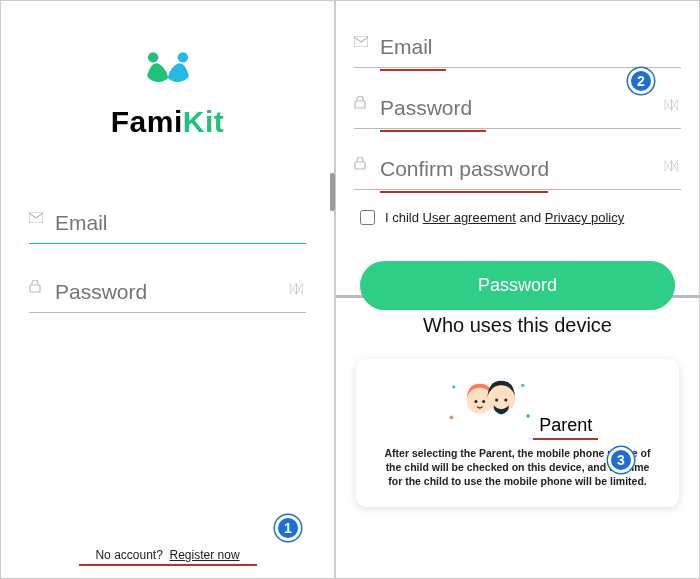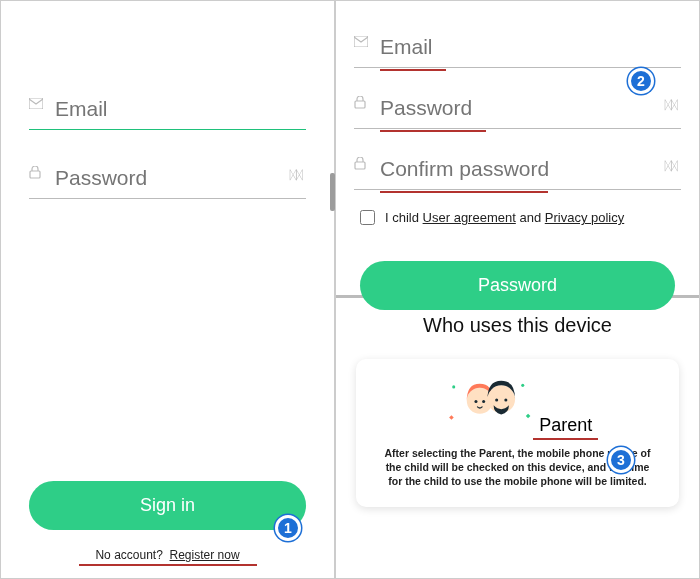--- a/index.html
+++ b/index.html
@@ -53,20 +53,31 @@
   .c3 { left: 608px; top: 447px; }
 
   .spacer-grow { flex: 1; }
 </style>
 </head>
 <body>
 
 <div class="root">
 
   <div class="pane-left">
+    <div class="logo-wrap">
+      <svg class="logo-svg" viewBox="0 0 100 70">
+        <path d="M22 46 Q30 20 44 36 Q50 44 50 50 Q40 58 30 54 Q22 50 22 46 Z" fill="#1fc17b"></path>
+        <path d="M50 50 Q50 44 56 36 Q70 20 78 46 Q78 50 70 54 Q60 58 50 50 Z" fill="#27b9e6"></path>
+        <circle cx="30" cy="22" r="7" fill="#1fc17b"></circle>
+        <circle cx="70" cy="22" r="7" fill="#27b9e6"></circle>
+      </svg>
+      <div class="brand">
+        <span>Fami</span><span class="k">Kit</span>
+      </div>
+    </div>
 
     <div style="height:36px"></div>
 
     <div class="fld">
       <span class="icon">
         <svg width="14" height="11" viewBox="0 0 14 11">
             <rect x="0" y="0" width="14" height="11" rx="1" fill="none" stroke="#bbb" stroke-width="1.2"></rect>
             <path d="M0 1 L7 6 L14 1" stroke="#bbb" fill="none" stroke-width="1.2"></path>
           </svg>
       </span>
@@ -79,21 +90,20 @@
             <rect x="1" y="5" width="10" height="7" rx="1" fill="none" stroke="#bbb" stroke-width="1.2"></rect>
             <path d="M3 5 V3 a3 3 0 0 1 6 0 V5" fill="none" stroke="#bbb" stroke-width="1.2"></path>
           </svg>
       </span>
       <input type="password" placeholder="Password" style="">
       <span class="toggle">ᛞᛞ</span>
     </div>
 
     <div class="spacer-grow"></div>
 
-    <button class="btn">Sign in</button>
 
     <div class="footer-line">
       <span>No account?</span>
       &nbsp;<span class="link">Register now</span>
       <span class="red"></span>
     </div>
 
     <div class="scroll-hint"></div>
   </div>
 

